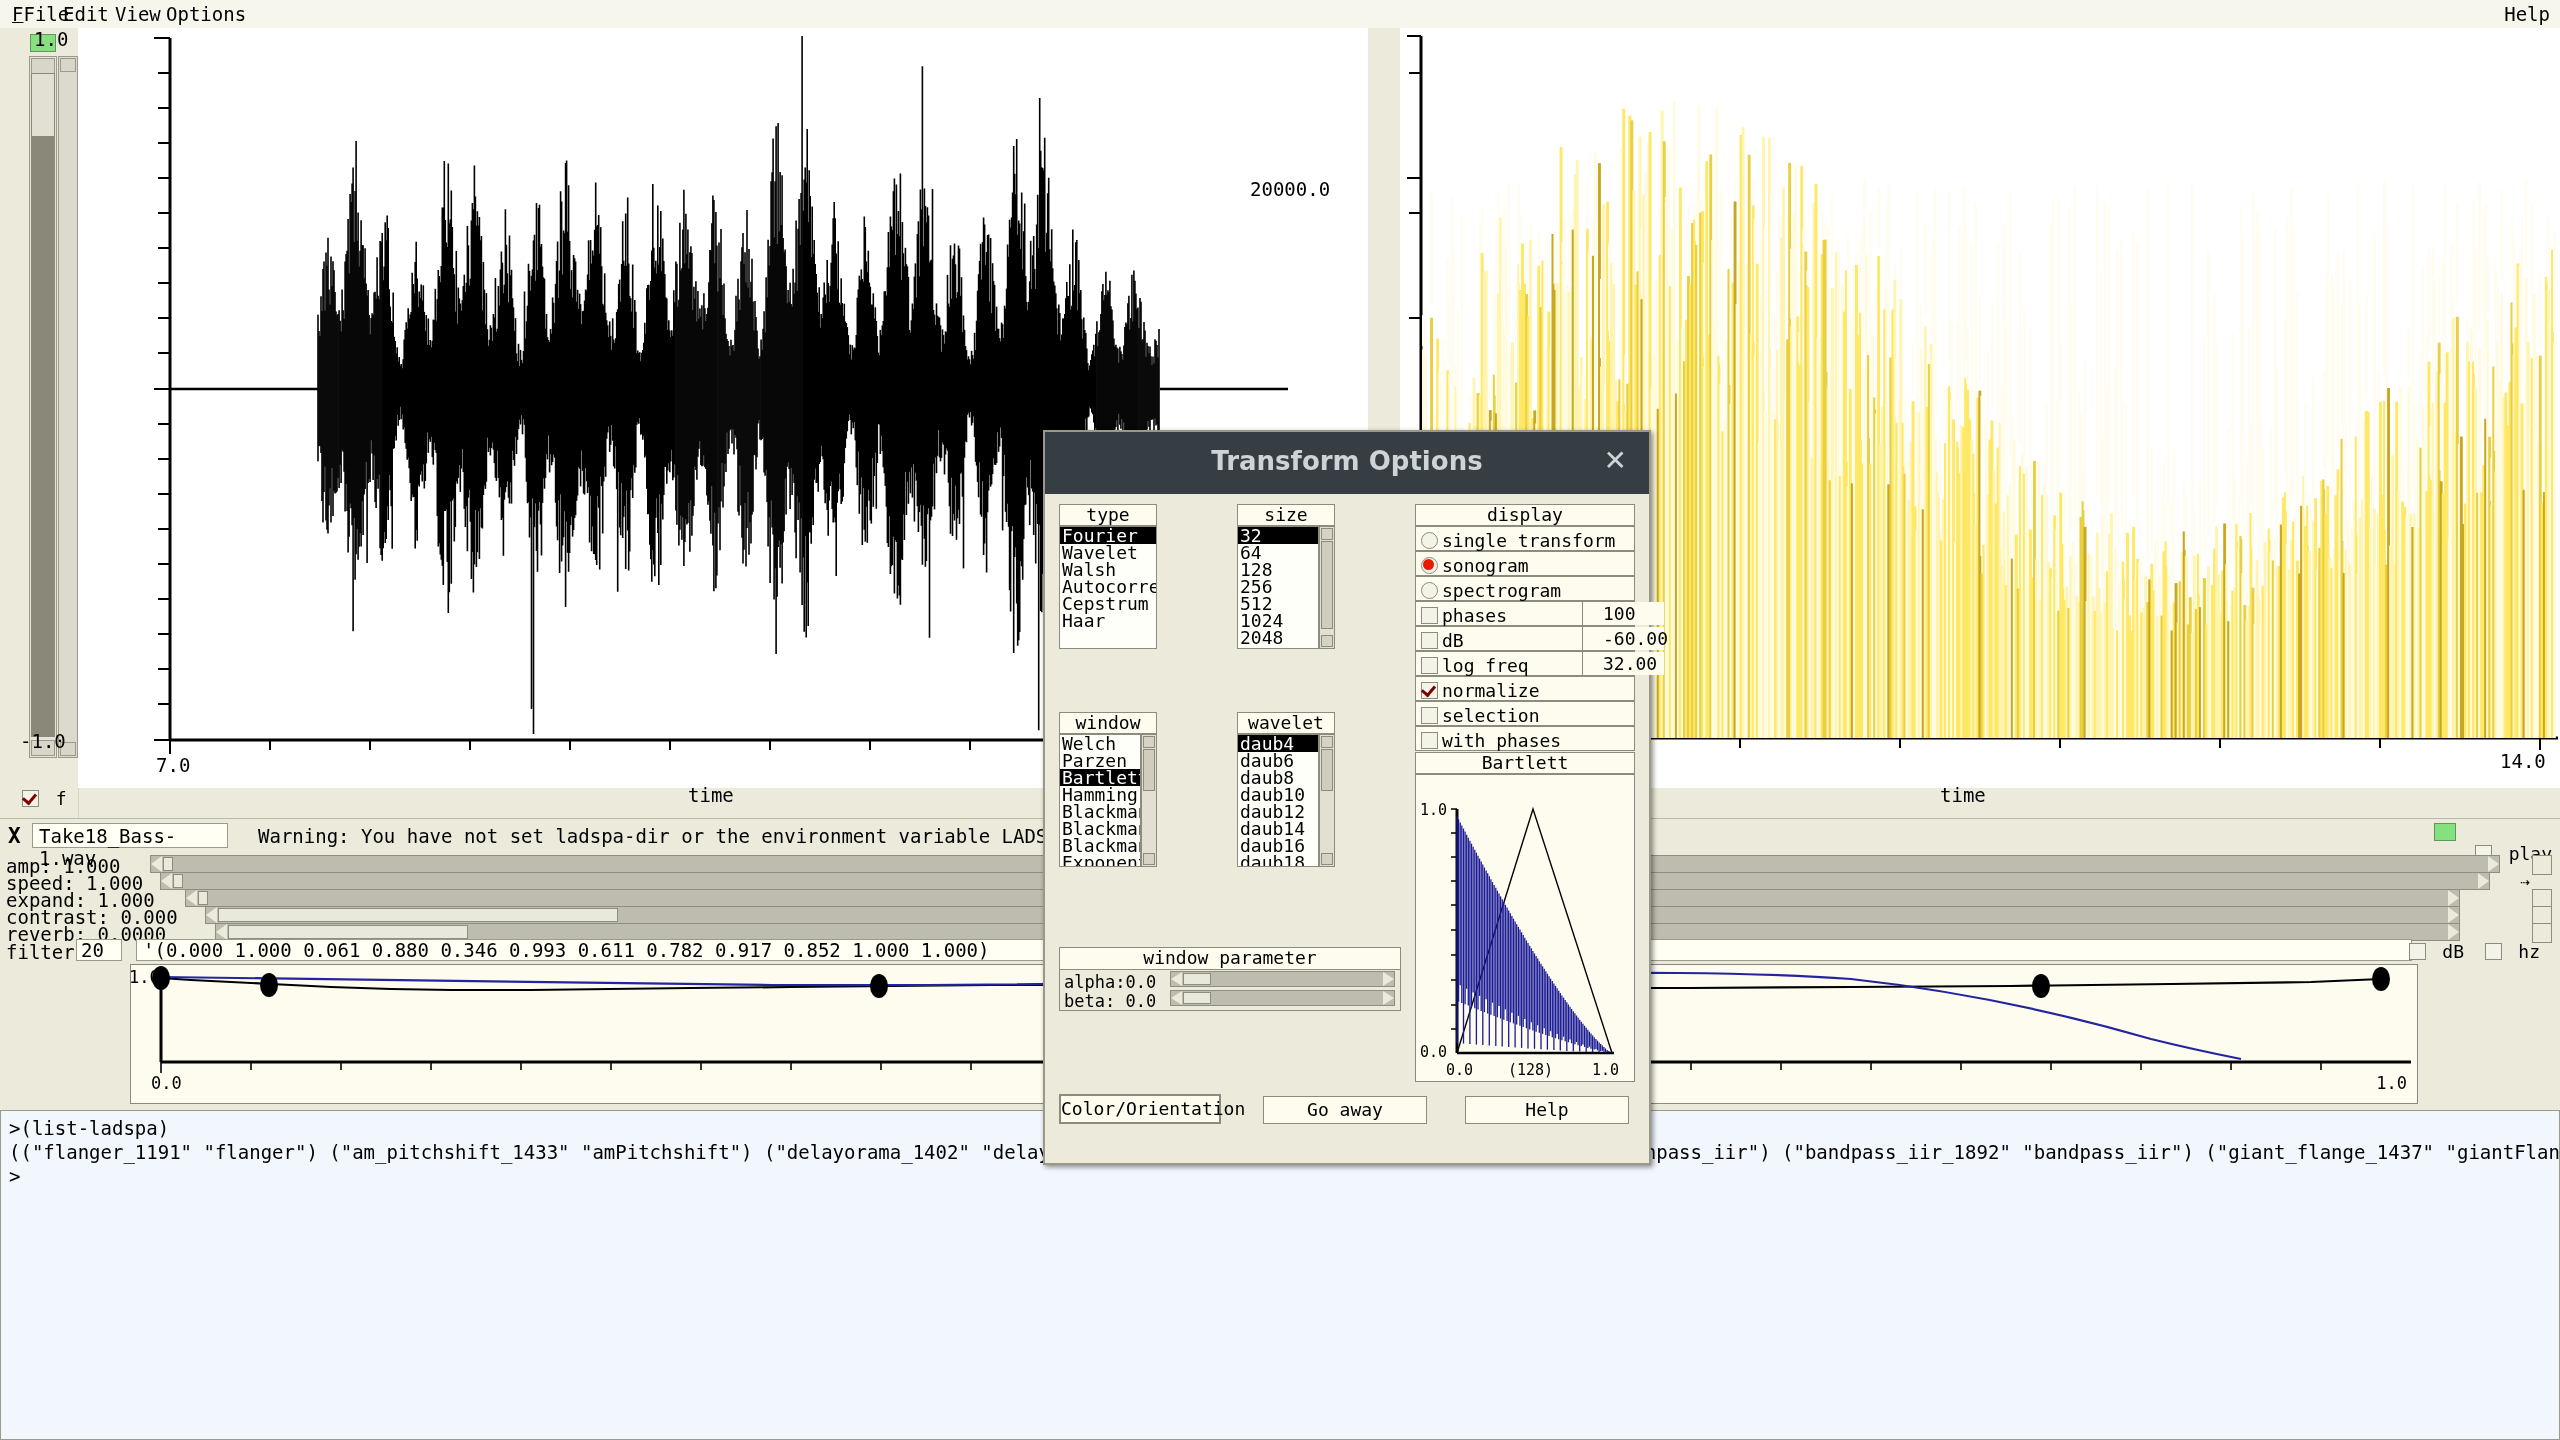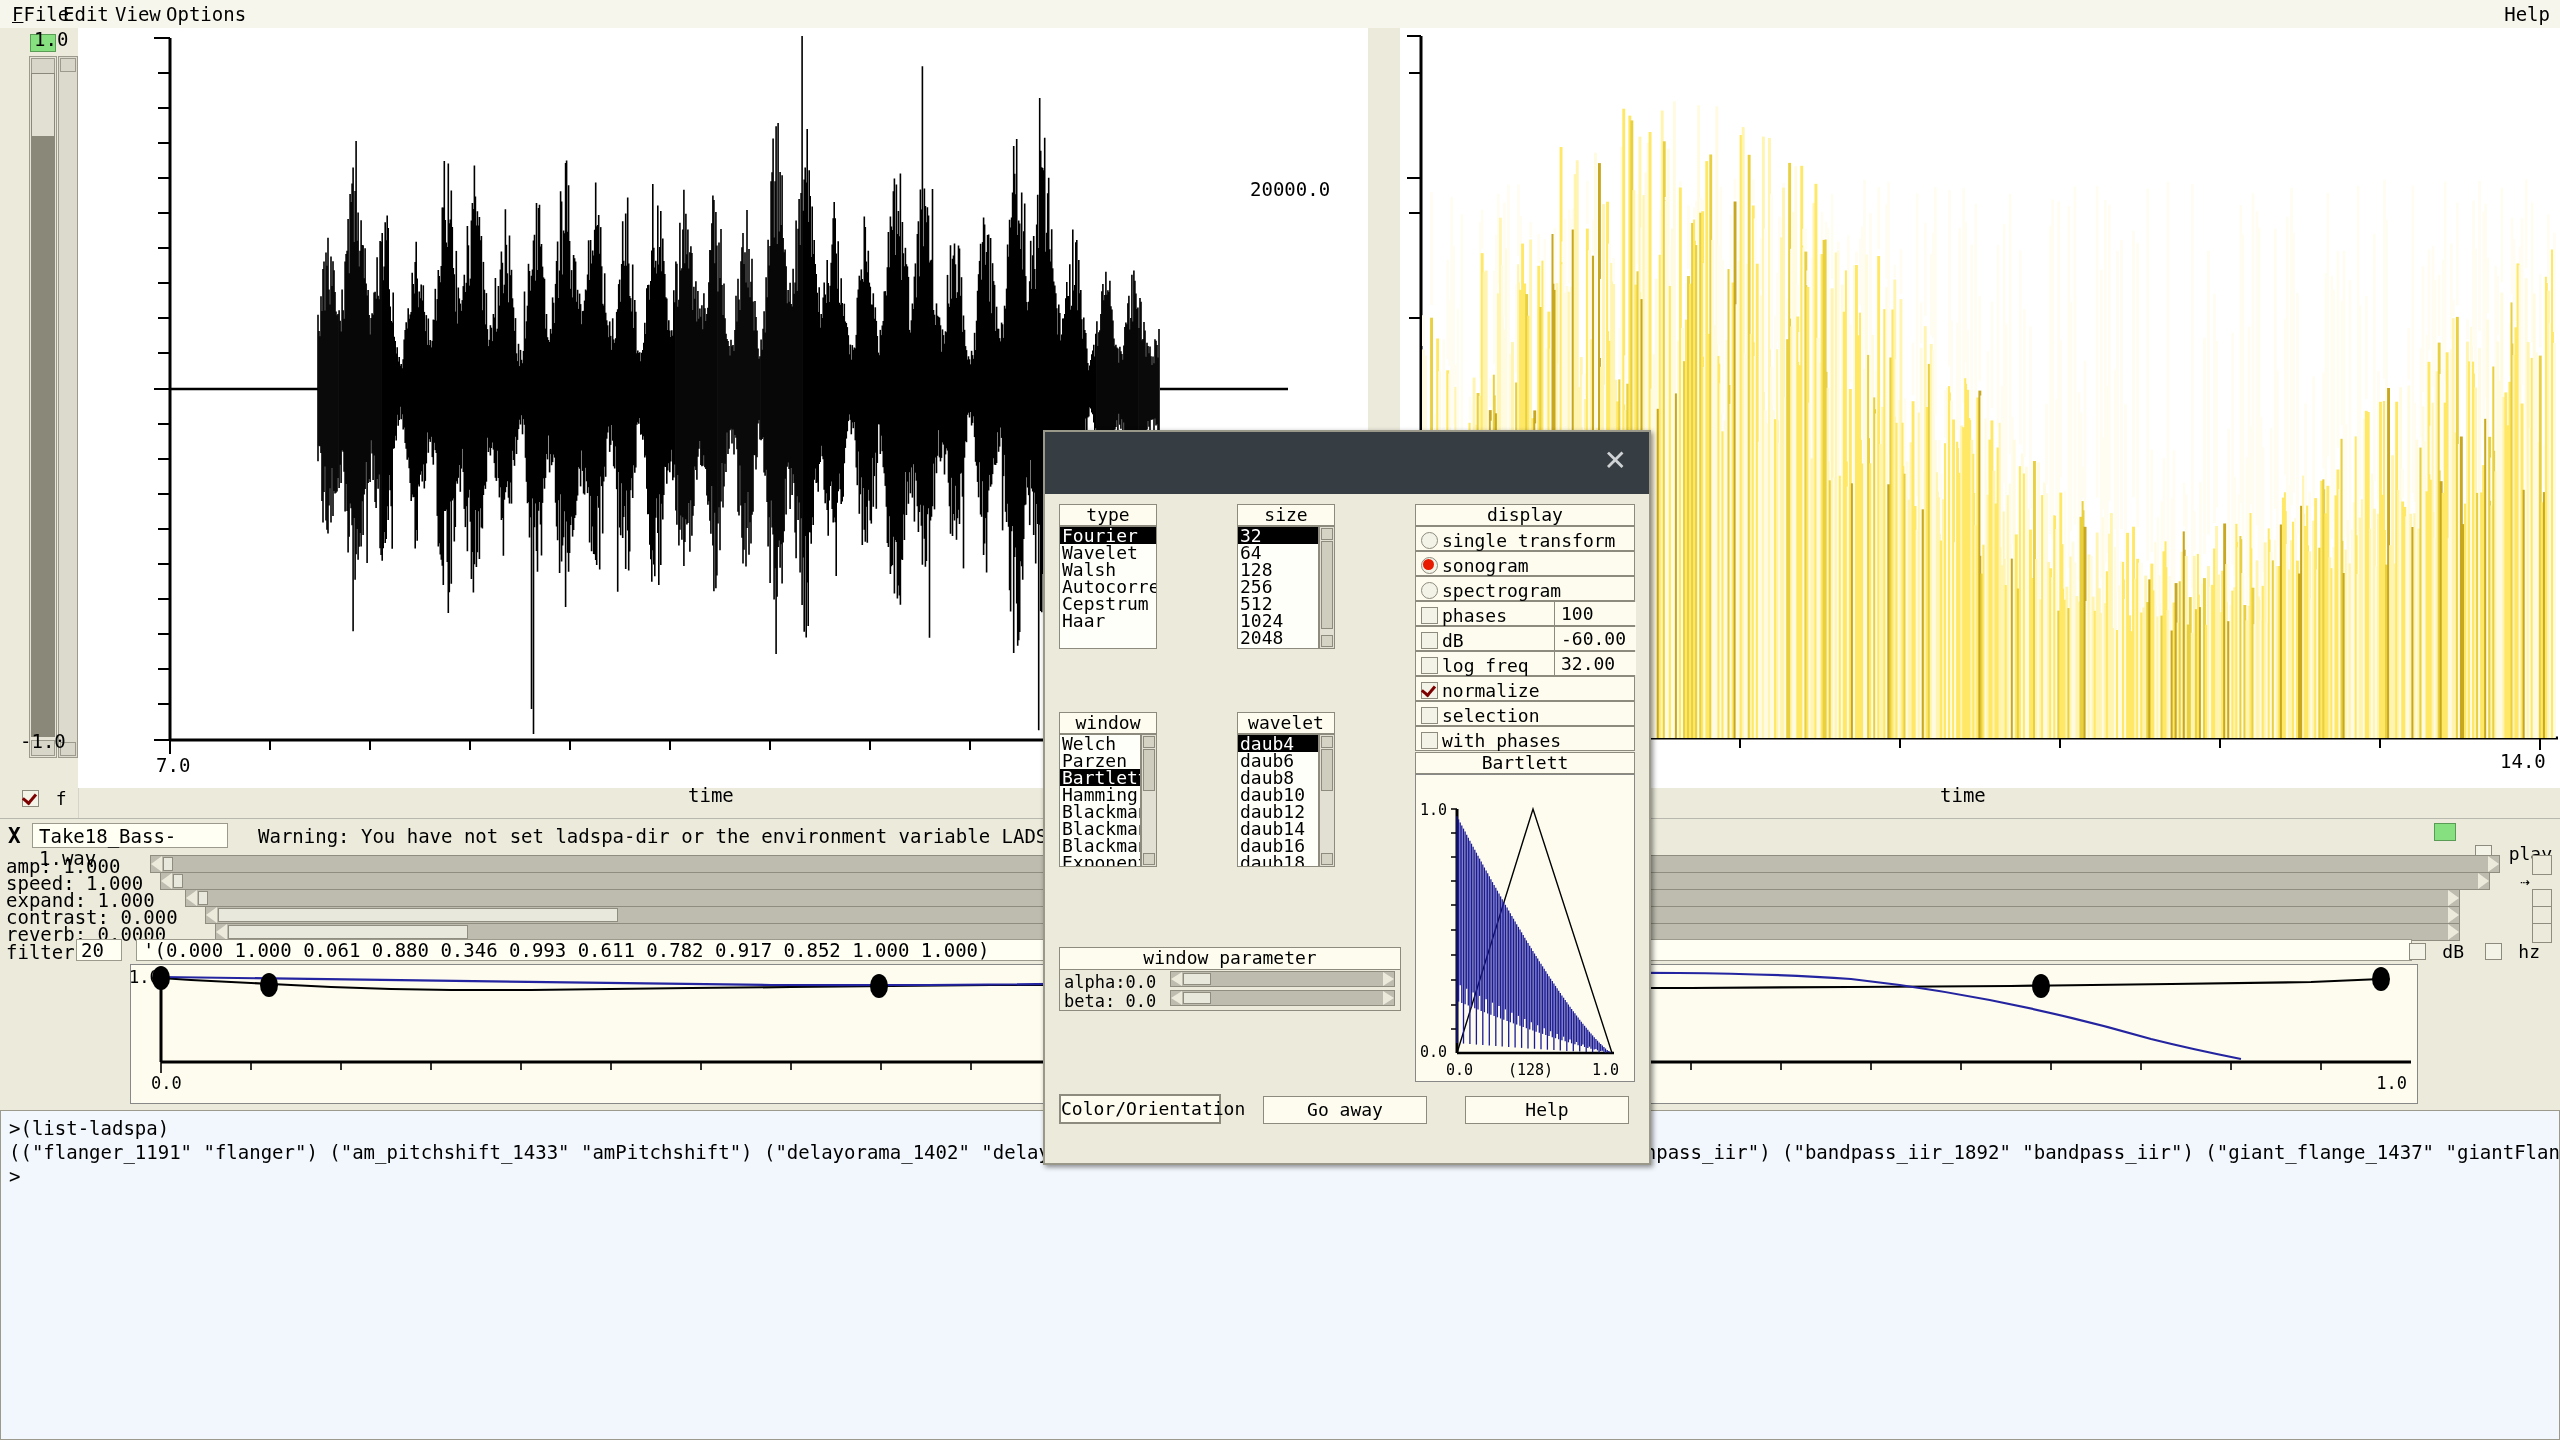--- a/index.html
+++ b/index.html
@@ -81,21 +81,21 @@
 
   .sbv{position:absolute;top:0;width:16px;background:#e2e0d2;border:1px solid #8d8b7e;box-sizing:border-box;}
   .sbv .ar{position:absolute;left:1px;width:12px;height:12px;background:#d5d3c4;border:1px solid #8d8b7e;box-sizing:border-box;}
   .sbv .th{position:absolute;left:1px;width:12px;background:#cecdbe;border:1px solid #8d8b7e;box-sizing:border-box;}
 
   .dsprow{position:absolute;left:0;width:100%;height:25px;border:1px solid #8d8b7e;
           box-sizing:border-box;background:#fdfcef;font-size:18px;}
   .dsprow .lab{position:absolute;left:26px;top:3px;}
   .dsprow .bx{position:absolute;left:5px;top:5px;}
   .dsprow .val{position:absolute;top:0;height:100%;border-left:1px solid #8d8b7e;
-               background:#fdfcef;padding-left:6px;box-sizing:border-box;line-height:23px;}
+               background:#fdfcef;padding-left:20px;box-sizing:border-box;line-height:23px;margin-left:28px;}
 
   .btn{position:absolute;background:#fdfcef;border:1px solid #8d8b7e;box-sizing:border-box;
        text-align:center;font-size:18px;line-height:26px;cursor:pointer;}
   .btn.def{border:2px solid #8d8b7e;}
 
   .sldrow{position:absolute;width:100%;height:19px;font-size:17px;}
   .sldrow .nm{position:absolute;left:4px;top:1px;white-space:pre;}
 </style>
 </head>
 <body>
@@ -2016,20 +2016,21 @@
       <div class="axlabel" style="position:absolute;right:10px;top:108px;font-size:17px">1.0</div>
     </div>
   </div>
 
   <div class="listener"><span>&gt;(list-ladspa)</span>
 <span>(("flanger_1191" "flanger") ("am_pitchshift_1433" "amPitchshift") ("delayorama_1402" "delayorama") ("tap_dynamics_m") ("highpass_iir_1890" "highpass_iir") ("bandpass_iir_1892" "bandpass_iir") ("giant_flange_1437" "giantFlange")</span>
 <span>&gt;</span></div>
 
   <div class="dialog">
     <div class="dlgtitle">
+      <div class="t">Transform Options</div>
       <div class="x">✕</div>
     </div>
 
     <div class="frame" style="left:14px;top:72px;width:98px;height:145px;">
       <div class="frlabel">type</div>
       <div class="listbox" style="top:22px;width:98px;height:123px;">
         <div class="litem sel">Fourier</div>
         <div class="litem">Wavelet</div>
         <div class="litem">Walsh</div>
         <div class="litem">Autocorrelate</div>

